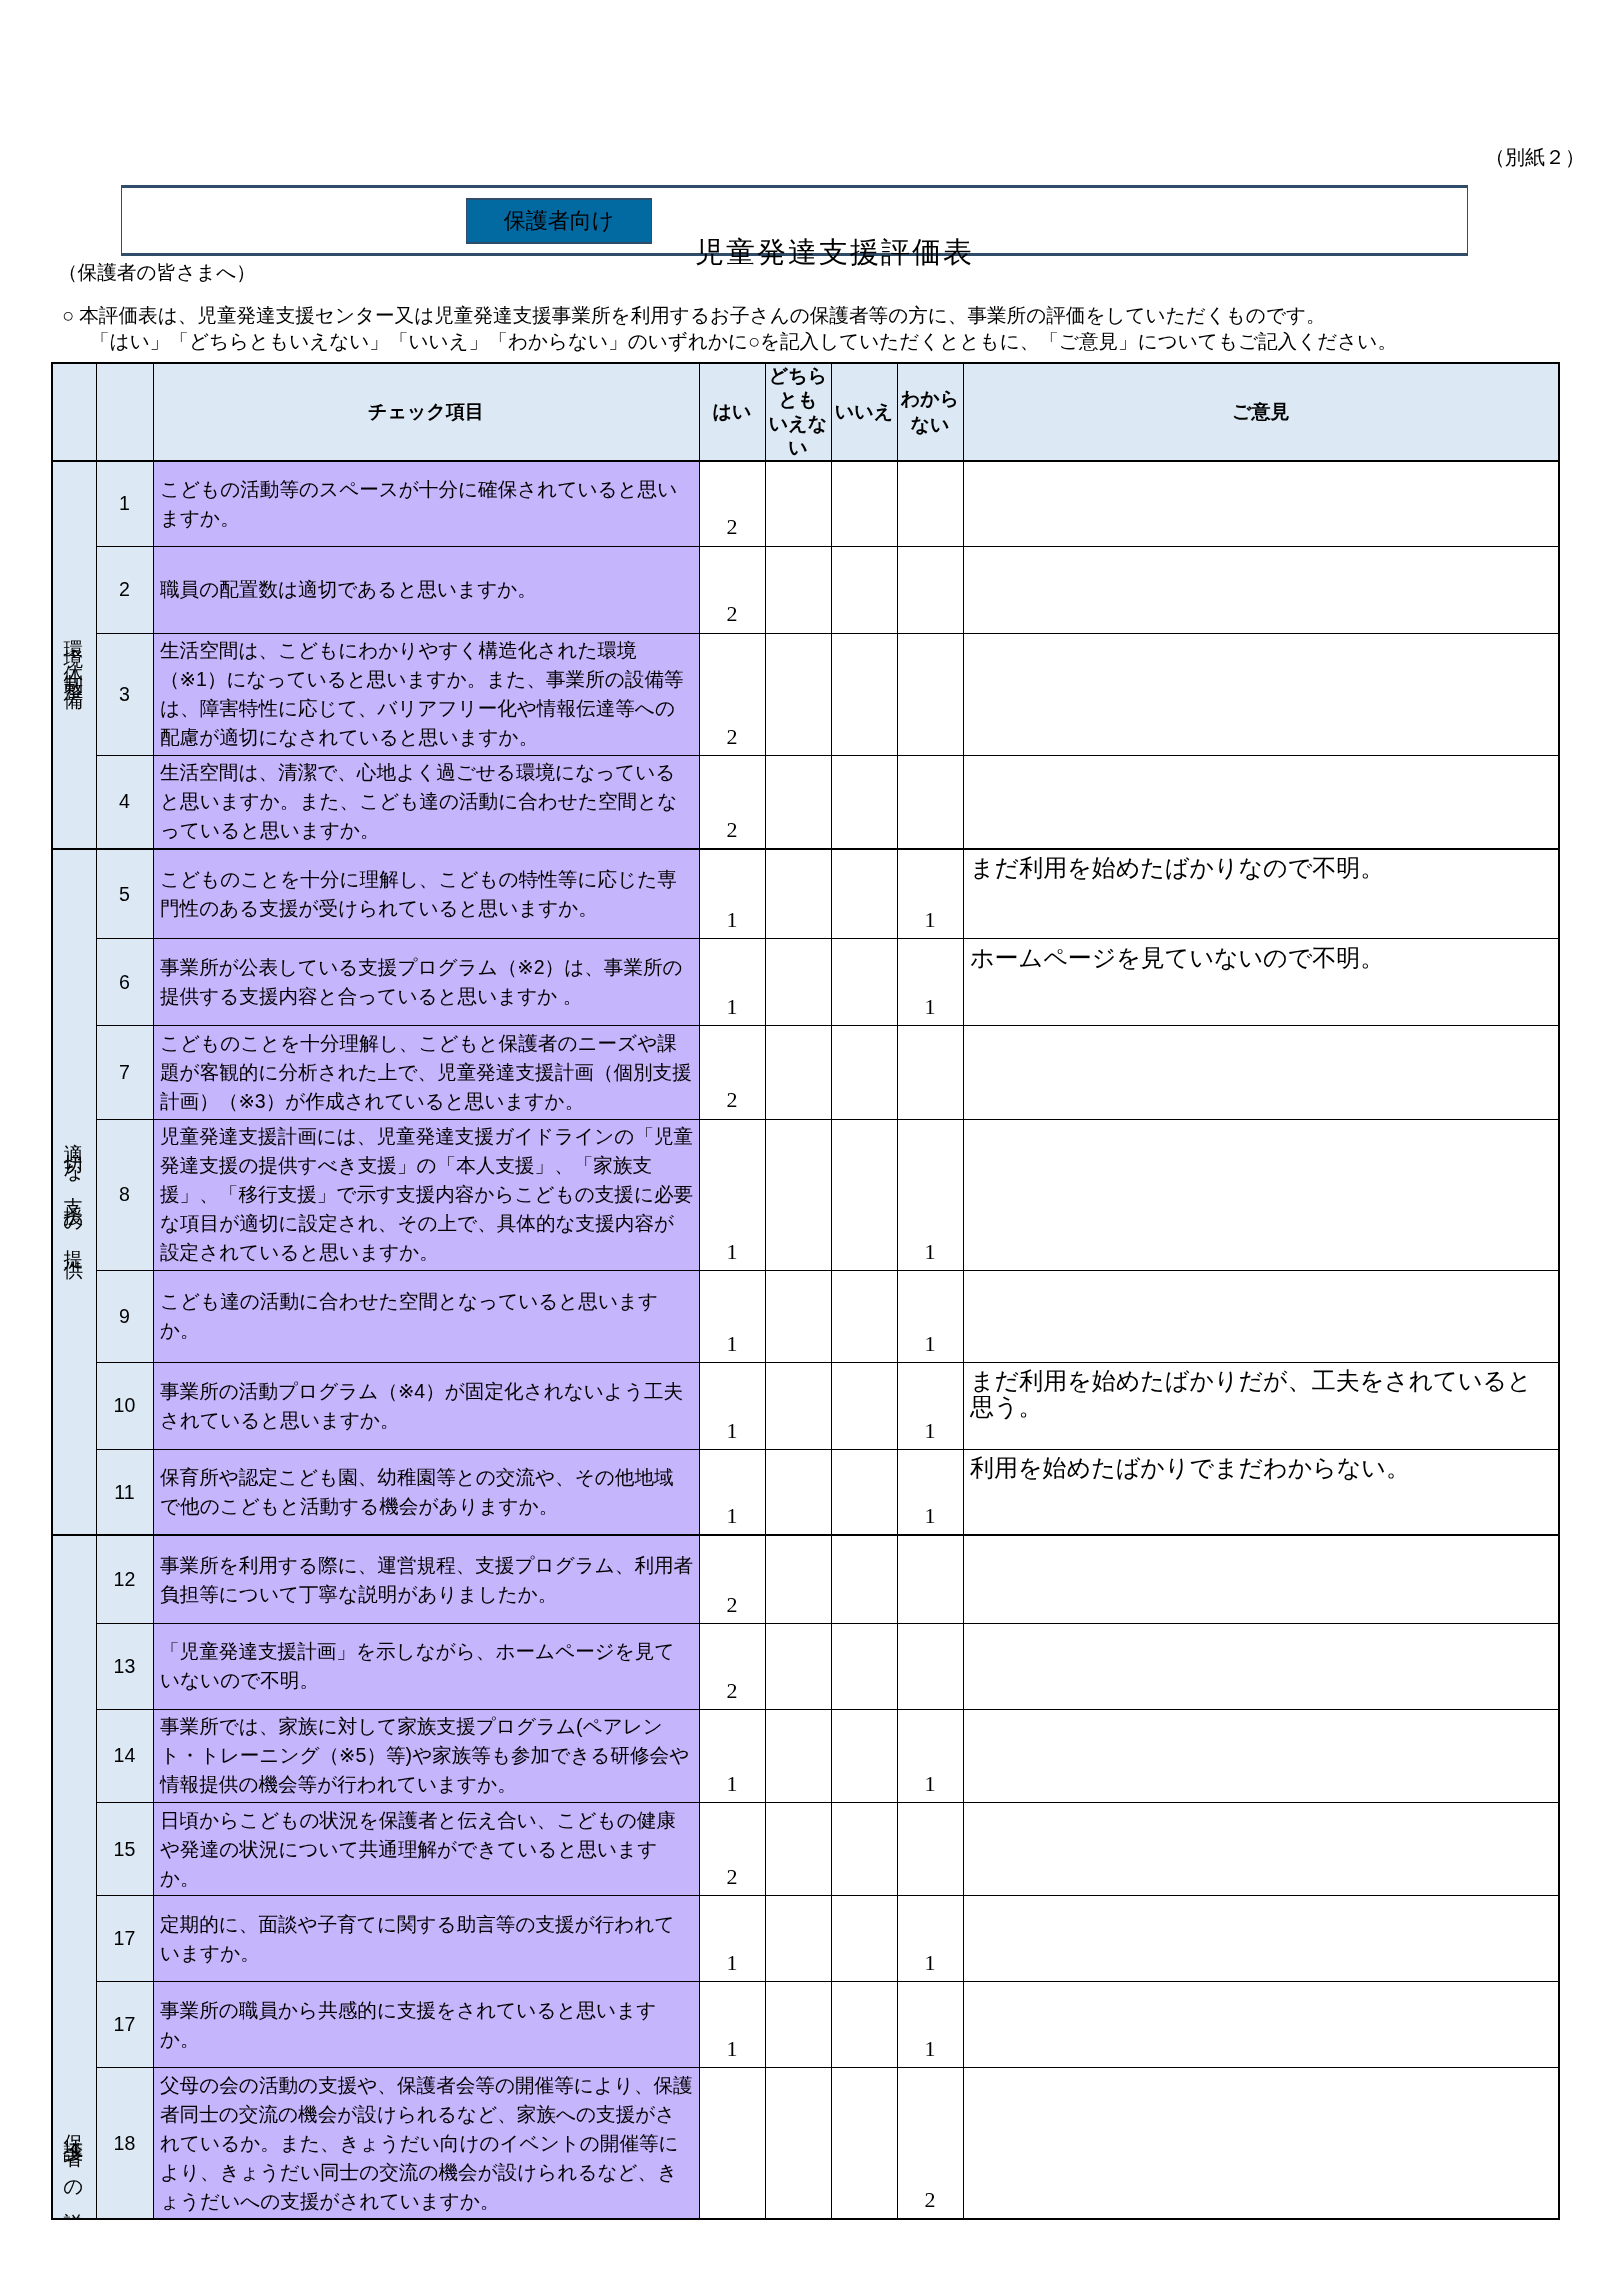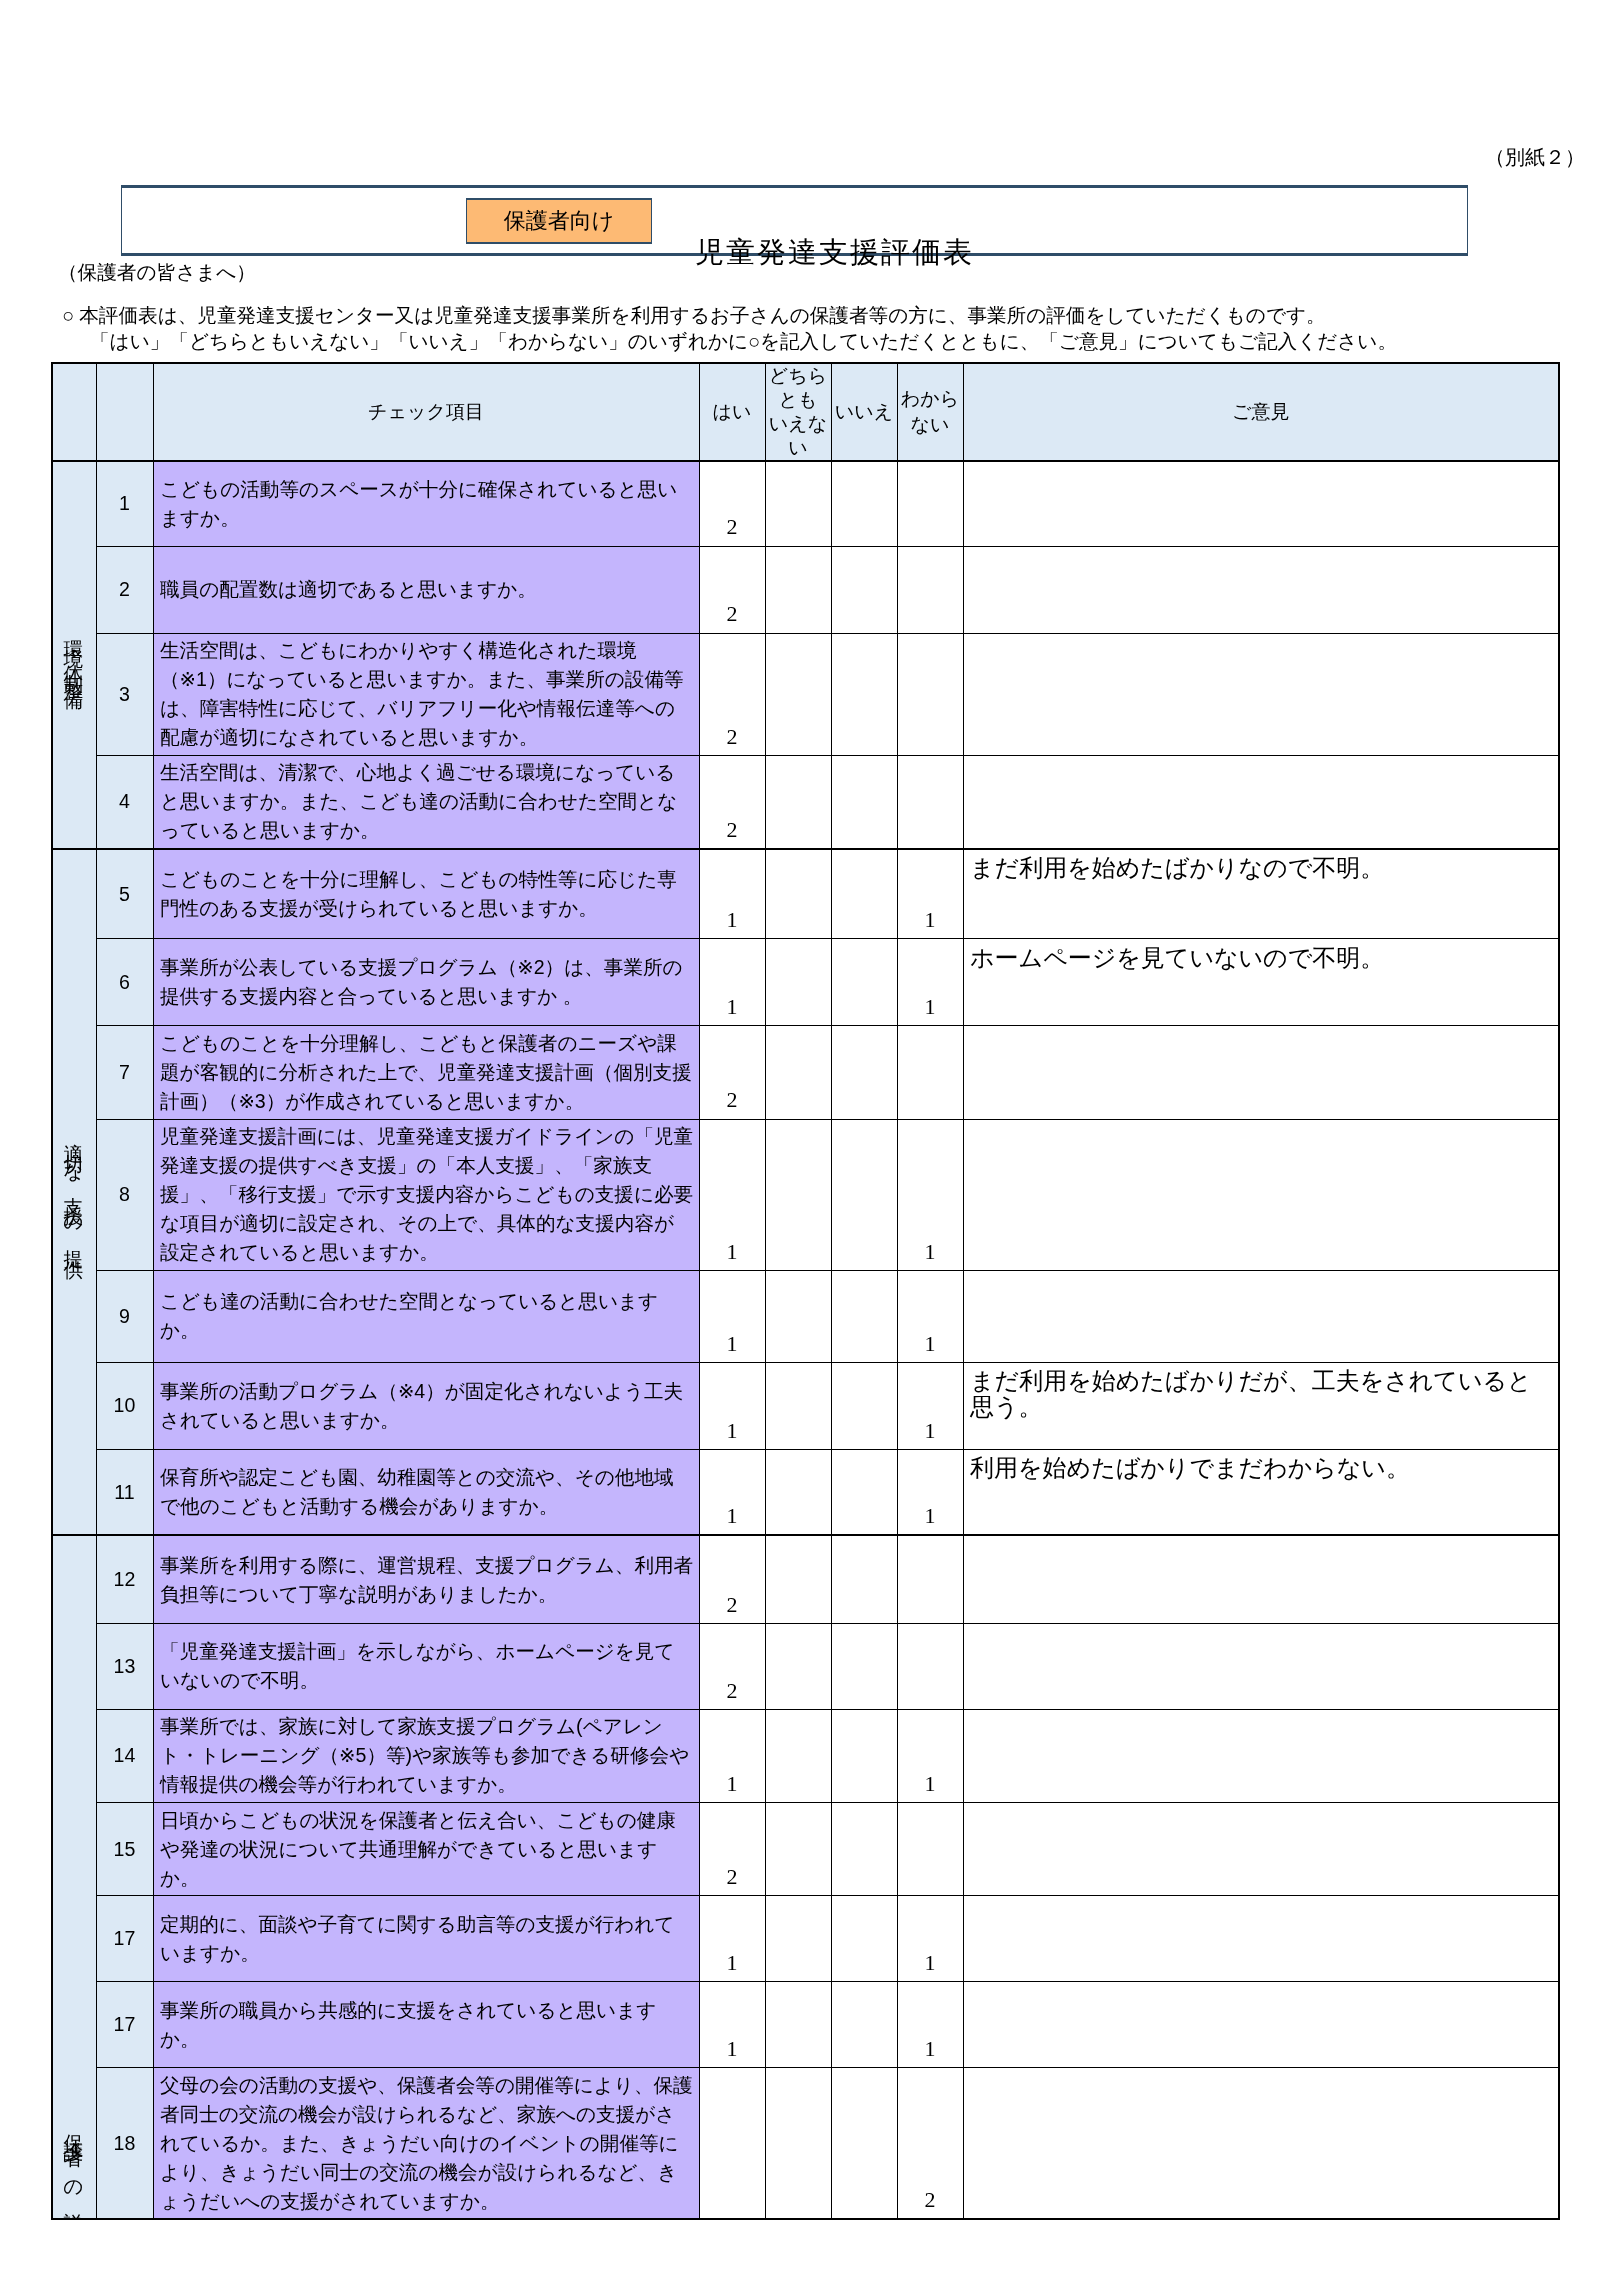--- a/index.html
+++ b/index.html
@@ -41,21 +41,21 @@
     width: 186px;
     height: 46px;
     box-sizing: border-box;
     border: 1.3px solid var(--box-border, #2f4d68);
     border-top-width: 2.6px;
     border-bottom-width: 2.6px;
     display: flex;
     align-items: center;
     justify-content: center;
     font-size: 22px;
-    background: #fdba74;
+    background: #0369a1;
   }
   .form-title {
     position: absolute;
     left: 695px;
     top: 185px;
     height: 71px;
     display: flex;
     align-items: center;
     font-size: 29px;
     letter-spacing: 2px;
@@ -78,21 +78,21 @@
   }
   table.eval th, table.eval td {
     border: 1.3px solid #000;
     box-sizing: border-box;
     padding: 0;
     overflow: hidden;
   }
   thead tr { height: 56px; }
   thead th {
     background: var(--header-bg, #dce9f5);
-    font-weight: normal;
+    font-weight: bold;
     font-size: 19px;
     text-align: center;
     vertical-align: middle;
     border-bottom: 2.6px solid #000;
   }
   .neither-h { white-space: pre-line; line-height: 24px; }
 
   td.cat, td.num { background: var(--header-bg, #dce9f5); }
   td.num {
     text-align: center;

